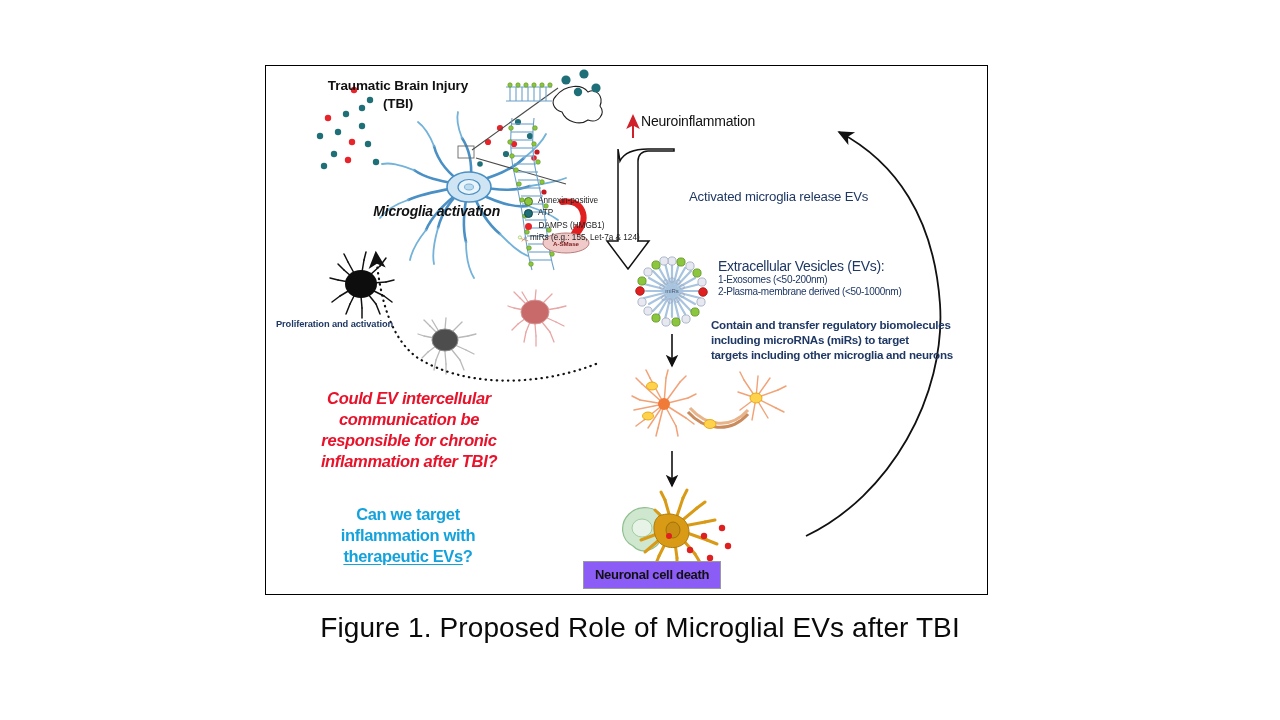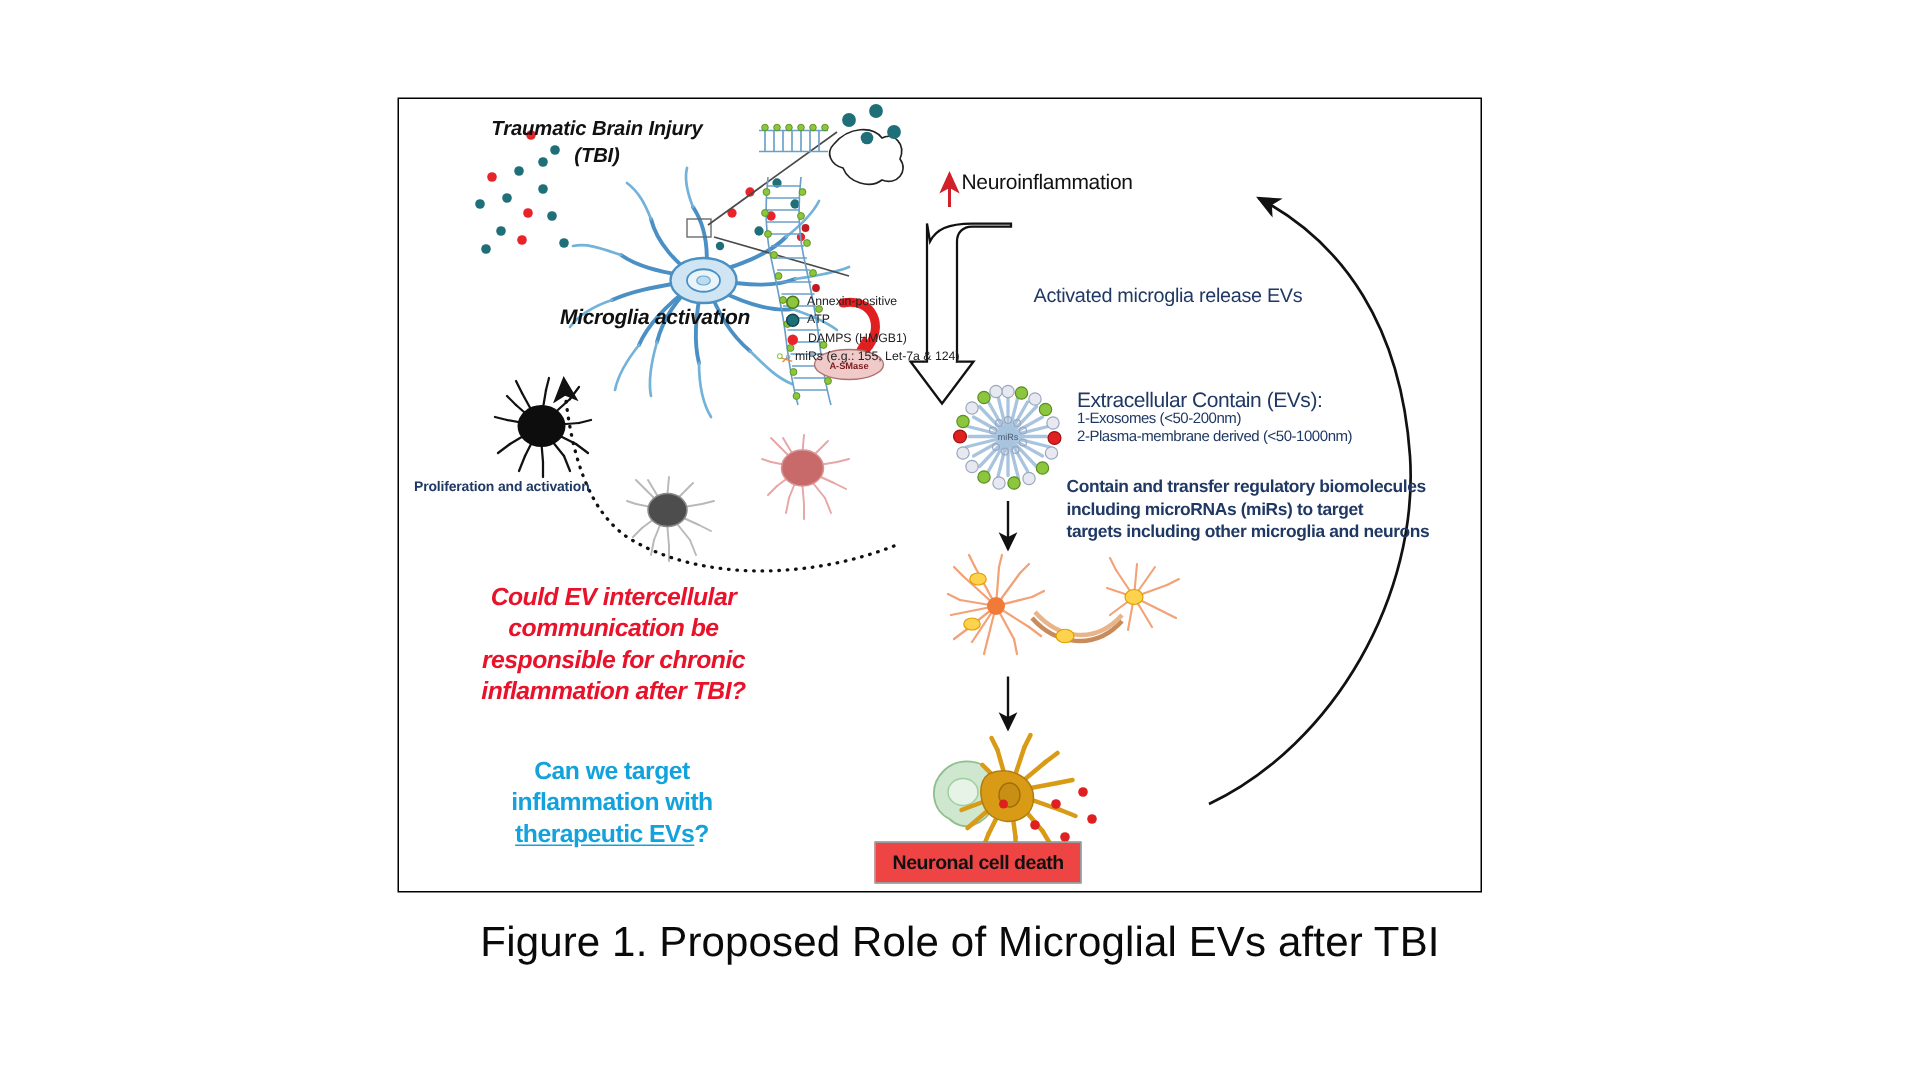--- a/index.html
+++ b/index.html
@@ -16,21 +16,20 @@
     border:1.6px solid #000;background:#fff;box-sizing:border-box;
   }
 
   .abs{position:absolute;}
 
   
   .tbi-title{
     left:17px;top:11px;width:230px;text-align:center;
     font-size:13.5px;font-weight:bold;color:#111;line-height:1.35;
     letter-spacing:-0.1px;
-    font-style:italic;
   }
   .microglia-activation{
     left:29px;top:137px;width:205px;text-align:right;
     font-size:14px;font-weight:bold;font-style:italic;color:#111;
     letter-spacing:-0.2px;
   }
   .prolif-text{
     left:10px;top:253px;font-size:9.3px;color:#1f3864;font-weight:600;
     letter-spacing:-0.1px;
   }
@@ -69,21 +68,21 @@
   .q-blue{
     left:26px;top:438px;width:232px;text-align:center;
     font-size:16.5px;font-weight:bold;color:#14a2dc;line-height:1.27;
     letter-spacing:-0.35px;
   }
   .q-blue u{text-decoration:underline;text-underline-offset:2px;}
 
   
   .ncd-box{
     left:317px;top:495px;padding:5px 11px 6px;
-    border:1.4px solid #9a9a9a;background:#ef4444;
+    border:1.4px solid #9a9a9a;background:#8b5cf6;
     font-size:13px;font-weight:bold;color:#111;letter-spacing:-0.3px;
   }
 
   
   .caption{
     left:0;top:612px;width:1280px;text-align:center;
     font-size:28px;color:#0a0a0a;letter-spacing:0.1px;
   }
 
   svg{overflow:visible;}
@@ -554,21 +553,21 @@
           <circle cx="2.4" cy="3" r="2" fill="none" stroke="#8cc63e" stroke-width="0.9"></circle>
           <path d="M4,4.6 L13,7.4" stroke="#e08a4a" stroke-width="1.1" fill="none"></path>
           <path d="M4.6,8 L9,4.2" stroke="#e08a4a" stroke-width="1.1" fill="none"></path>
           <circle cx="9.4" cy="3.6" r="1.5" fill="none" stroke="#7a9fc4" stroke-width="0.8"></circle>
         </svg>
         <span>miRs (e.g.: 155, Let-7a &amp; 124)</span>
       </div>
     </div>
 
     <div class="abs ev-title">
-      <div>Extracellular Contain (EVs):</div>
+      <div>Extracellular Vesicles (EVs):</div>
       <div class="sub">1-Exosomes (&lt;50-200nm)</div>
       <div class="sub">2-Plasma-membrane derived (&lt;50-1000nm)</div>
     </div>
 
     <div class="abs ev-desc">
       <div>Contain and transfer regulatory biomolecules</div>
       <div>including microRNAs (miRs) to target</div>
       <div>targets including other microglia and neurons</div>
     </div>
 

